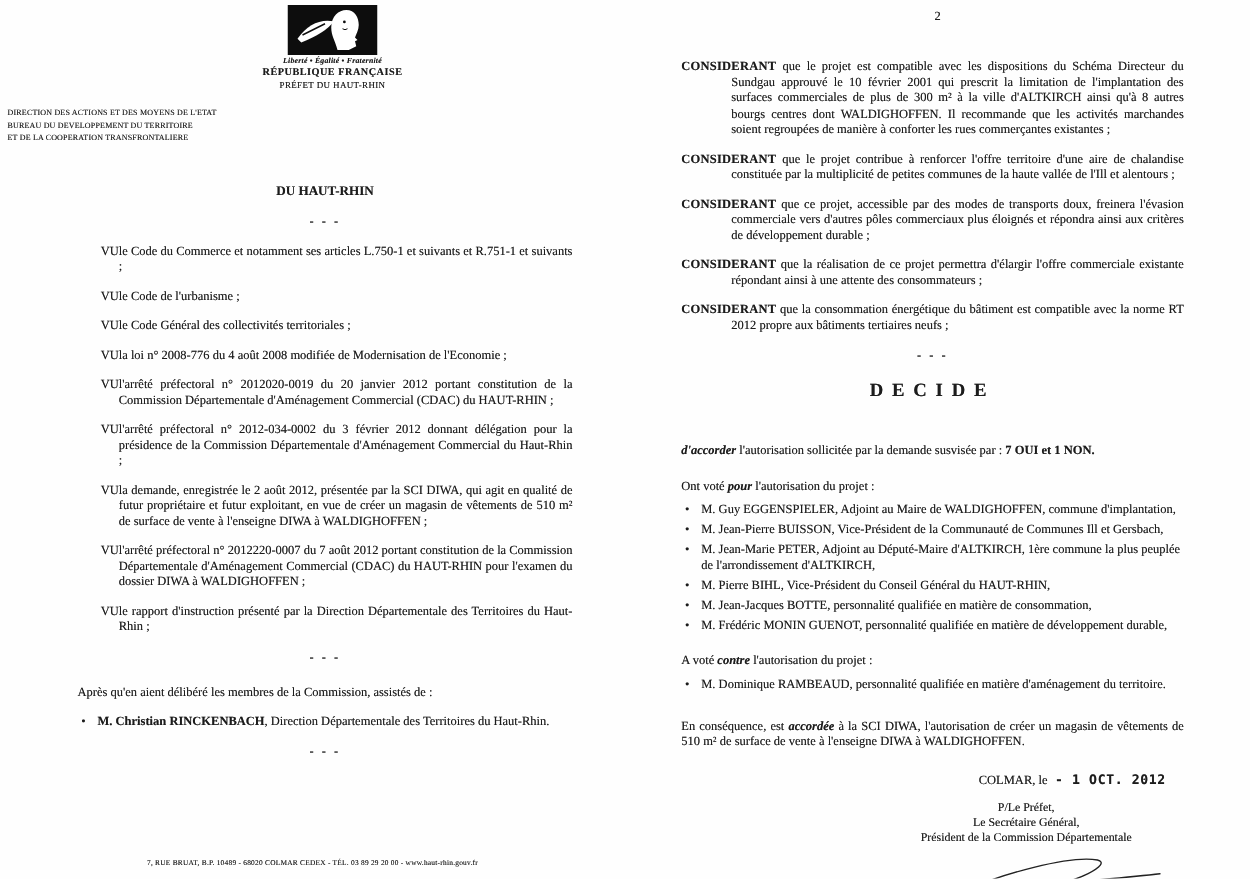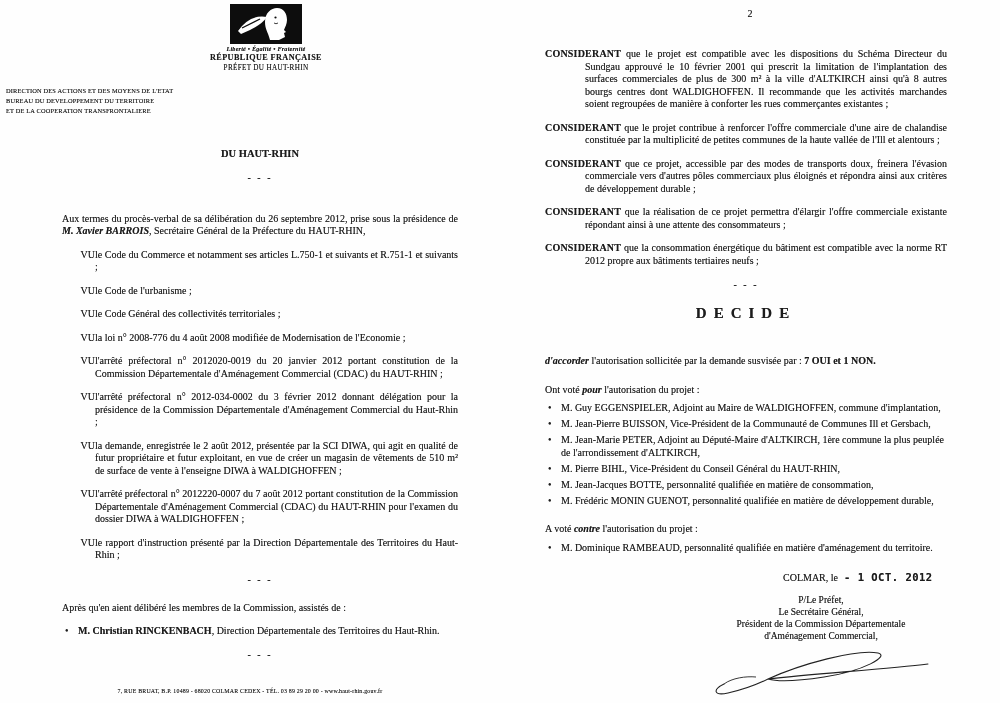--- a/index.html
+++ b/index.html
@@ -81,21 +81,20 @@
       <div>BUREAU DU DEVELOPPEMENT DU TERRITOIRE</div>
       <div>ET DE LA COOPERATION TRANSFRONTALIERE</div>
     </div>
 
     <div class="body-left">
       <div class="doc-subtitle">
         <div>DU HAUT-RHIN</div>
       </div>
       <div class="sep">- - -</div>
 
-      <p class="intro-p"><span>Aux termes du procès-verbal de sa délibération du 26 septembre 2012, prise sous la présidence de </span><span class="bi">M. Xavier BARROIS</span><span>, Secrétaire Général de la Préfecture du HAUT-RHIN,</span></p>
 
       <div class="vu-list">
         <div class="vu-row">
             <span class="vu-label">VU</span>
             <span class="vu-text">le Code du Commerce et notamment ses articles L.750-1 et suivants et R.751-1 et suivants ;</span>
           </div>
         <div class="vu-row">
             <span class="vu-label">VU</span>
             <span class="vu-text">le Code de l'urbanisme ;</span>
           </div>
@@ -141,21 +140,21 @@
     <div class="page-footer">7, RUE BRUAT, B.P. 10489 - 68020 COLMAR CEDEX - TÉL. 03 89 29 20 00 - www.haut-rhin.gouv.fr</div>
   </div>
 
   <div class="page page-right">
 
     <div class="page-num">2</div>
 
     <div class="body-right">
 
       <p class="considerant"><b>CONSIDERANT</b> <span>que le projet est compatible avec les dispositions du Schéma Directeur du Sundgau approuvé le 10 février 2001 qui prescrit la limitation de l'implantation des surfaces commerciales de plus de 300 m² à la ville d'ALTKIRCH ainsi qu'à 8 autres bourgs centres dont WALDIGHOFFEN. Il recommande que les activités marchandes soient regroupées de manière à conforter les rues commerçantes existantes ;</span></p>
-      <p class="considerant"><b>CONSIDERANT</b> <span>que le projet contribue à renforcer l'offre commerciale d'une aire de chalandise constituée par la multiplicité de petites communes de la haute vallée de l'Ill et alentours ;</span></p>
+      <p class="considerant"><b>CONSIDERANT</b> <span>que le projet contribue à renforcer l'offre territoire d'une aire de chalandise constituée par la multiplicité de petites communes de la haute vallée de l'Ill et alentours ;</span></p>
       <p class="considerant"><b>CONSIDERANT</b> <span>que ce projet, accessible par des modes de transports doux, freinera l'évasion commerciale vers d'autres pôles commerciaux plus éloignés et répondra ainsi aux critères de développement durable ;</span></p>
       <p class="considerant"><b>CONSIDERANT</b> <span>que la réalisation de ce projet permettra d'élargir l'offre commerciale existante répondant ainsi à une attente des consommateurs ;</span></p>
       <p class="considerant"><b>CONSIDERANT</b> <span>que la consommation énergétique du bâtiment est compatible avec la norme RT 2012  propre aux bâtiments tertiaires neufs ;</span></p>
 
       <div class="sep">- - -</div>
 
       <div class="decide-title">DECIDE</div>
 
       <p class="grant-p"><span class="bi">d'accorder</span><span> l'autorisation sollicitée par la demande susvisée par : </span><b>7 OUI et 1 NON.</b></p>
 
@@ -169,28 +168,28 @@
         <li class="voter-li">M. Jean-Jacques BOTTE, personnalité qualifiée en matière de consommation,</li>
         <li class="voter-li">M. Frédéric MONIN GUENOT, personnalité qualifiée en matière de développement durable,</li>
       </ul>
 
       <p class="vote-intro"><span>A voté </span><span class="bi">contre</span><span> l'autorisation du projet :</span></p>
 
       <ul class="voter-list">
         <li class="voter-li">M. Dominique RAMBEAUD, personnalité qualifiée en matière d'aménagement du territoire.</li>
       </ul>
 
+      <p class="conclusion-p"><span>En conséquence, est </span><span class="bi">accordée</span><span> à la SCI DIWA, l'autorisation de créer un magasin de vêtements de 510 m² de surface de vente à l'enseigne DIWA à WALDIGHOFFEN.</span></p>
 
       <div class="date-line"><span>COLMAR, le</span><span class="date-stamp">- 1 OCT. 2012</span></div>
 
       <div class="sign-block">
         <div>P/Le Préfet,</div>
         <div>Le Secrétaire Général,</div>
         <div>Président de la Commission Départementale</div>
-        <div>d'Aménagement Commercial,</div>
         <svg class="signature-svg" width="230" height="52" viewBox="0 0 230 52">
           <path d="M18 40 C6 46 8 52 22 49 C40 45 52 40 62 35 C95 20 150 5 172 9 C184 12 158 27 118 33 C92 37 72 38 62 35 M62 35 C105 30 180 25 222 20" stroke="#222" stroke-width="1.1" fill="none" stroke-linecap="round"></path>
           <path d="M18 40 C26 34 40 32 50 33" stroke="#222" stroke-width="0.9" fill="none"></path>
         </svg>
 
       </div>
 
     </div>
   </div>
 

